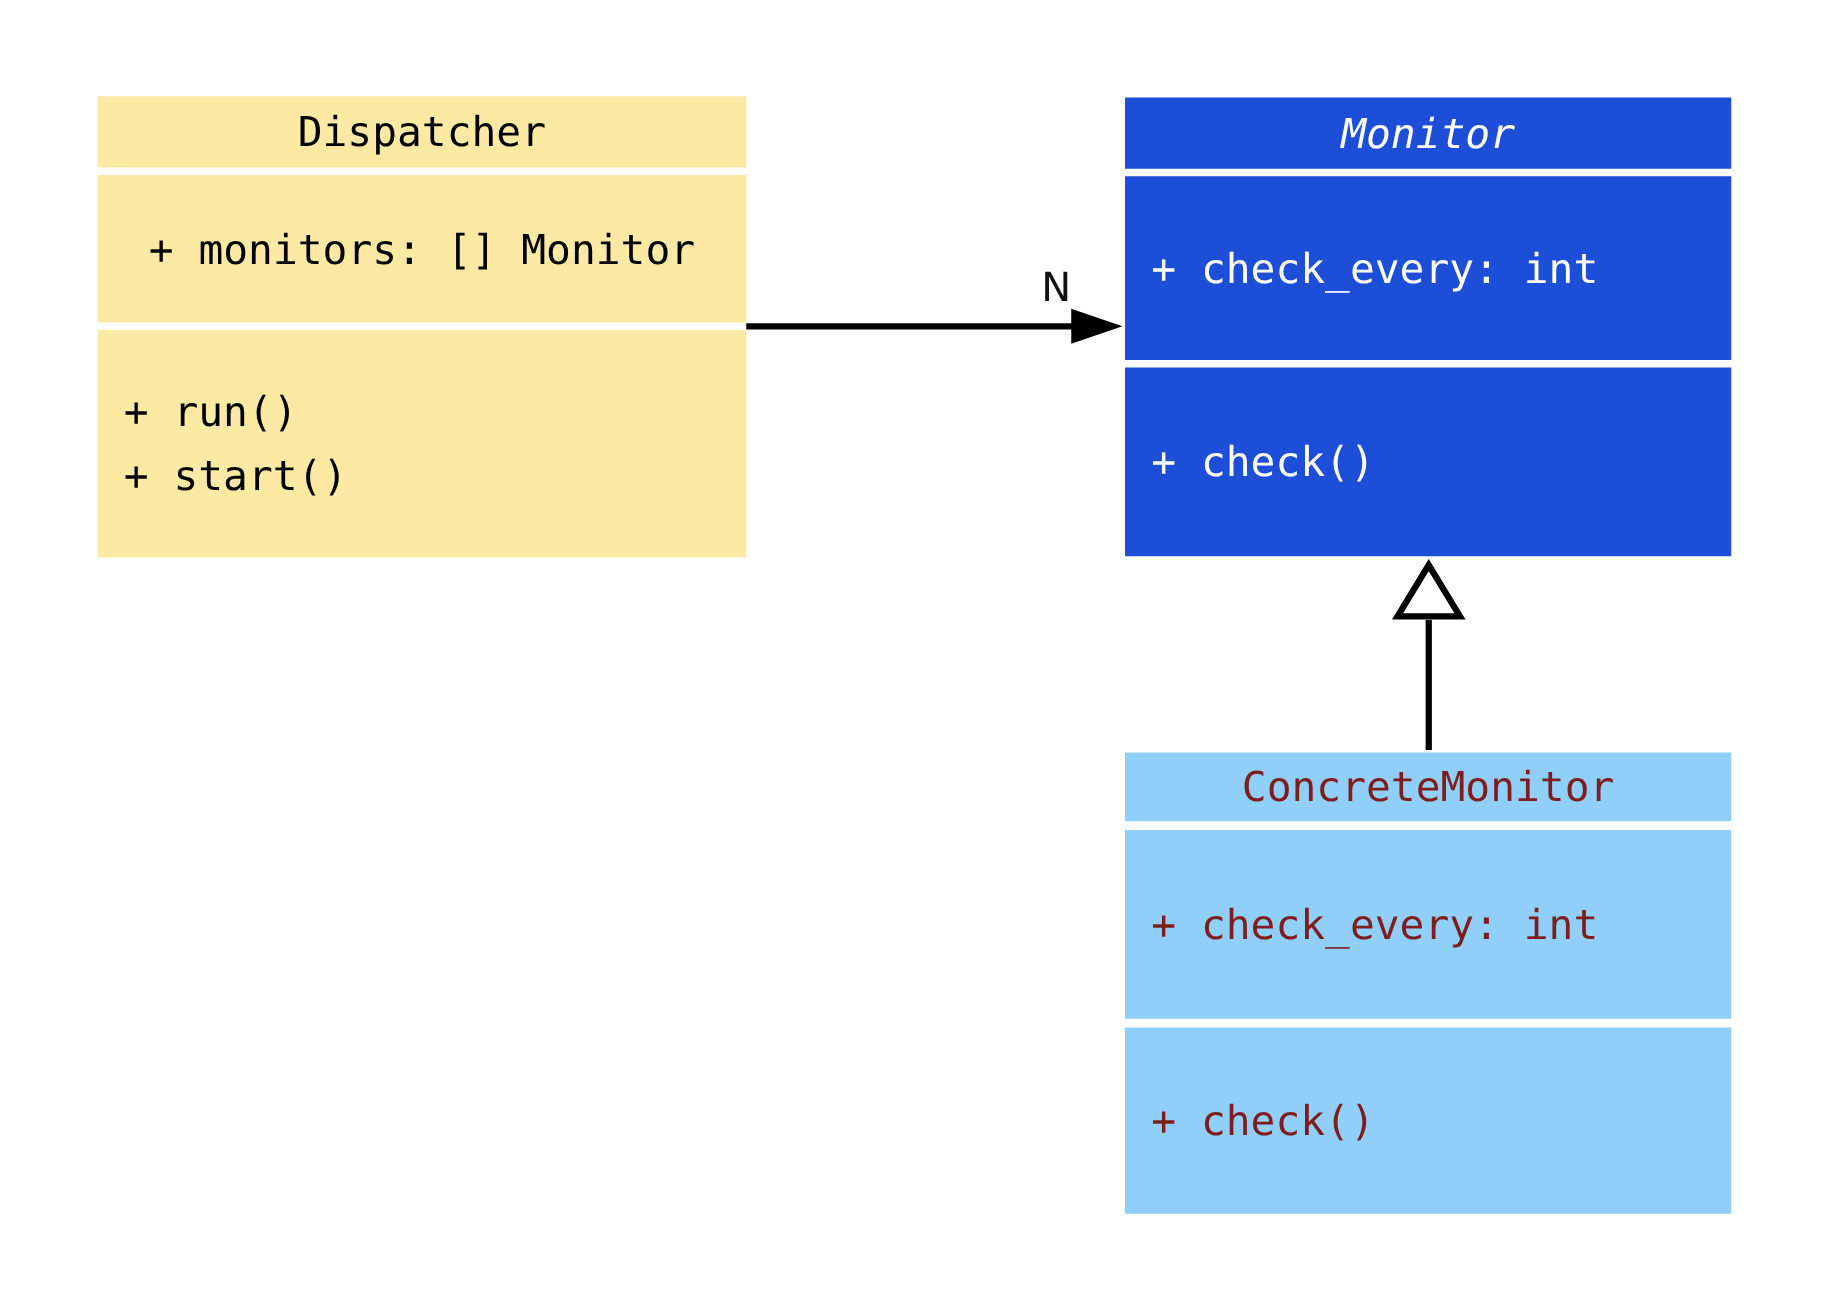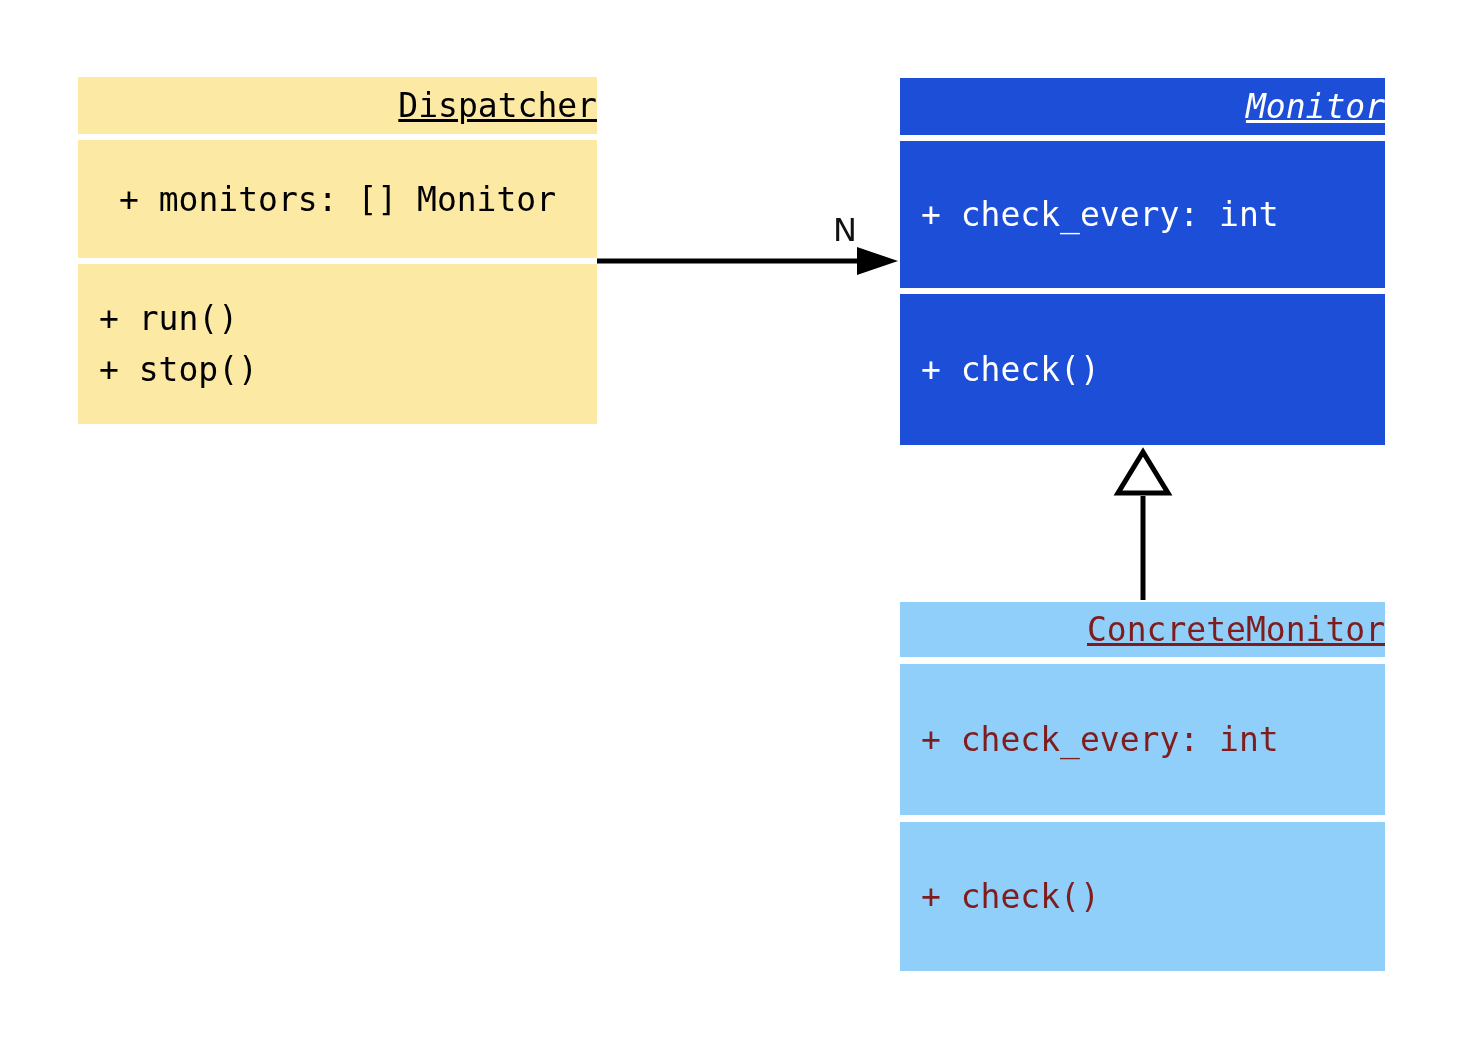--- a/index.html
+++ b/index.html
@@ -22,42 +22,41 @@
     position: absolute;
     display: flex;
     flex-direction: column;
   }
   .uml-class .compartment {
     box-sizing: border-box;
   }
   .uml-class .title {
     display: flex;
     align-items: center;
-    justify-content: flex-end;
+    justify-content: center;
     font-size: 33px;
-    text-decoration: underline;
   }
   .uml-class .attrs,
   .uml-class .methods {
     display: flex;
     flex-direction: column;
     justify-content: center;
     padding-left: 21px;
     font-size: 33px;
     line-height: 35px;
   }
   .gap { width: 100%; }
 
   
   #cls-dispatcher { left: 78px; top: 77px; width: 519px; }
   #cls-dispatcher .compartment { background: #FCE9A4; color: #000000; }
   #cls-dispatcher .title   { height: 57px; }
   #cls-dispatcher .gap     { height: 6px; }
   #cls-dispatcher .attrs   { height: 118px; padding-left: 41px; }
-  #cls-dispatcher .methods { height: 160px; gap: 16px; }
+  #cls-dispatcher .methods { height: 182px; gap: 16px; }
 
   
   #cls-monitor { left: 900px; top: 78px; width: 485px; }
   #cls-monitor .compartment { background: #1d4ed8; color: #ffffff; }
   #cls-monitor .title   { height: 57px; font-style: italic; }
   #cls-monitor .gap     { height: 6px; }
   #cls-monitor .attrs   { height: 147px; }
   #cls-monitor .methods { height: 151px; }
 
   
@@ -88,21 +87,21 @@
     <div class="compartment title">
       <span>Dispatcher</span>
     </div>
     <div class="gap"></div>
     <div class="compartment attrs">
       <span>+ monitors: [] Monitor</span>
     </div>
     <div class="gap"></div>
     <div class="compartment methods">
       <span>+ run()</span>
-      <span>+ stop()</span>
+      <span>+ start()</span>
     </div>
   </div>
 
   <div class="uml-class" id="cls-monitor">
     <div class="compartment title">
       <span>Monitor</span>
     </div>
     <div class="gap"></div>
     <div class="compartment attrs">
       <span>+ check_every: int</span>

